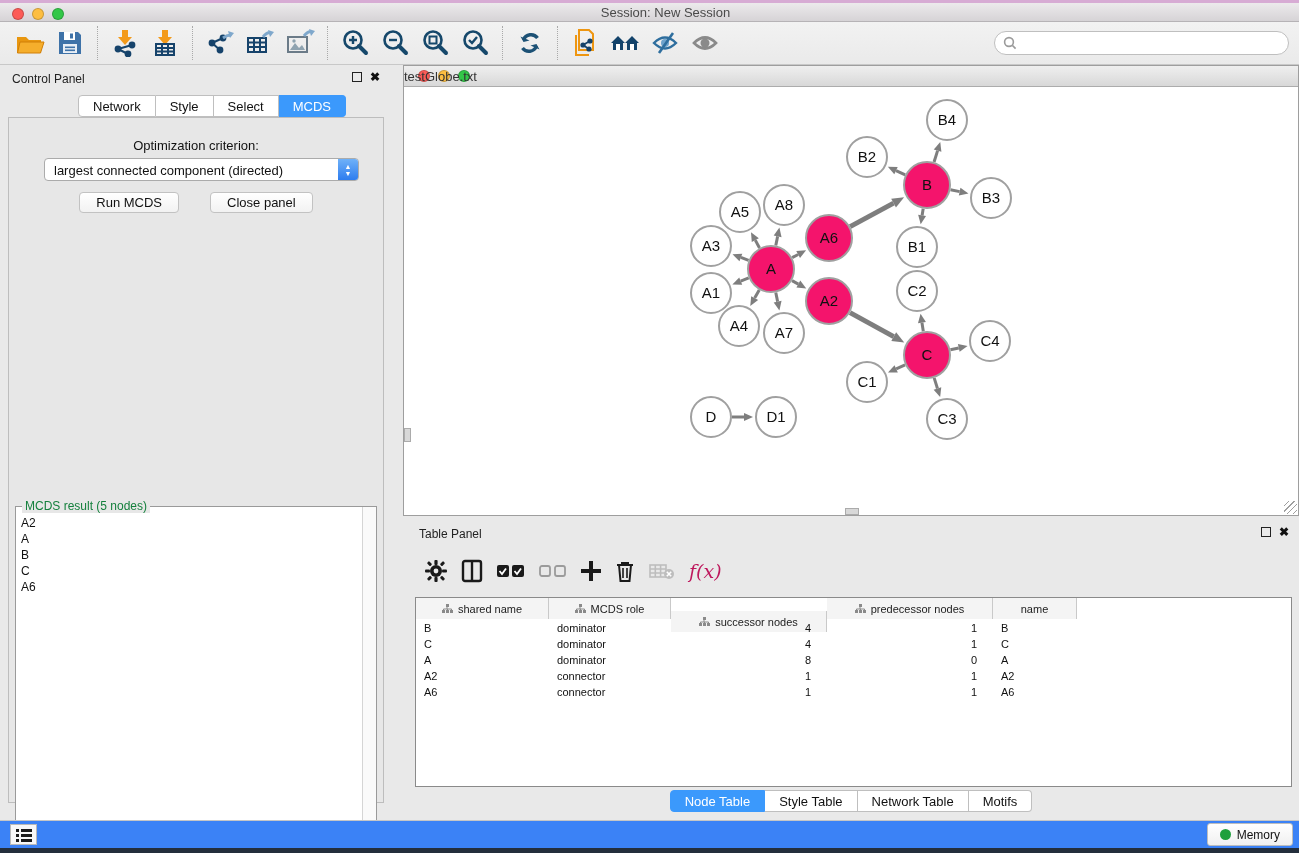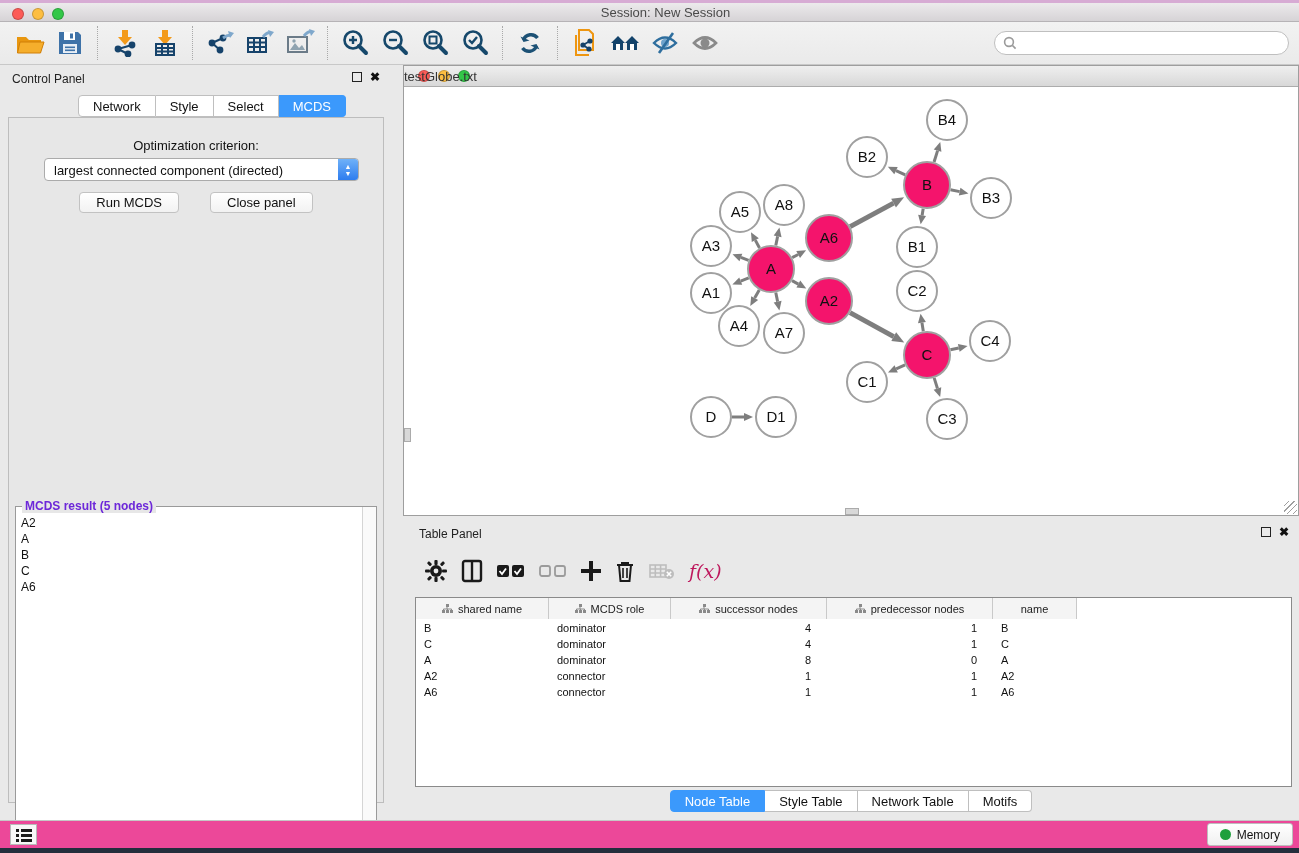--- a/index.html
+++ b/index.html
@@ -48,21 +48,21 @@
   .combo .val { position:absolute; left:9px; top:4px; font-size:13px; color:#111; white-space:nowrap; }
   .combo .stepper { position:absolute; right:0; top:0; width:20px; height:21px;
     background:linear-gradient(#6FB1F8,#2E7DEF); border-radius:0 3px 3px 0; color:#fff;
     display:flex; flex-direction:column; align-items:center; justify-content:center; font-size:7px; line-height:7px; }
   .btnrow { position:absolute; left:0; top:74px; width:100%; display:flex; justify-content:center; gap:31px; }
   .macbtn { height:21px; padding:0 16px; background:linear-gradient(#FFFFFF,#F2F2F2);
     border:1px solid #C2C2C2; border-radius:4px; font-size:13px; color:#111;
     font-family:"Liberation Sans",sans-serif; }
   .result-box { position:absolute; left:6px; top:388px; width:362px; height:342px;
     border:1px solid #9A9A9A; background:#fff; }
-  .result-legend { position:absolute; left:6px; top:-8px; background:#E7E7E7; padding:0 3px; font-size:12px; color:#6d28d9;font-weight:bold; }
+  .result-legend { position:absolute; left:6px; top:-8px; background:#E7E7E7; padding:0 3px; font-size:12px; color:#15803d; }
   .result-list { position:absolute; left:1px; top:8px; bottom:1px; right:15px; overflow:hidden; }
   .result-list div { font-size:12px; color:#111; line-height:16px; padding-left:4px; }
   .result-scroll { position:absolute; right:0; top:0; bottom:0; width:14px; background:#FAFAFA; border-left:1px solid #D5D5D5; }
 
   
   .net-window { position:absolute; left:403px; top:65px; width:896px; height:451px;
     border:1px solid #9E9E9E; background:#fff; }
   .net-titlebar { position:absolute; left:0; top:0; width:100%; height:21px;
     background:linear-gradient(#EFEFEF,#D8D8D8); border-bottom:1px solid #ACACAC; }
   .net-titlebar .lights { left:14px; top:4px; }
@@ -85,21 +85,21 @@
   .hcell { height:21px; background:#F4F4F4; border-right:1px solid #C9C9C9;
     display:flex; align-items:center; justify-content:center; gap:5px; font-size:11px; color:#222; }
   .hcell:last-child { border-right:1px solid #C9C9C9; }
   .trow { display:flex; height:16px; }
   .tcell { font-size:11px; color:#111; line-height:16px; white-space:nowrap; overflow:hidden; }
   .tp-tabs { position:absolute; left:0; right:0; top:270px; display:flex; justify-content:center; }
   .tp-tabs .tab { font-size:13px; }
 
   
   .statusbar { position:absolute; left:0; top:820px; width:1299px; height:28px;
-    background:#ec4899; border-top:1px solid #C6C6C6; }
+    background:#3b82f6; border-top:1px solid #C6C6C6; }
   .listbtn { position:absolute; left:10px; top:3px; width:27px; height:21px; background:#F7F7F7;
     border:1px solid #B9B9B9; display:flex; align-items:center; justify-content:center; }
   .membtn { position:absolute; right:6px; top:2px; height:23px; background:linear-gradient(#FFFFFF,#F0F0F0);
     border:1px solid #BDBDBD; border-radius:3px; display:flex; align-items:center; gap:6px; padding:0 12px; }
   .memdot { width:11px; height:11px; border-radius:50%; background:#1EA03C; }
   .membtn span { font-size:12px; color:#111; }
   .desktop-strip-bottom { position:absolute; left:0; top:848px; width:1299px; height:5px; background:#232E3C; }
 
   svg { display:block; }
 </style>
@@ -493,21 +493,21 @@
               <g fill="#8A8A8A">
                 <rect x="4" y="0" width="3" height="3"></rect>
                 <rect x="0" y="6" width="3" height="3"></rect>
                 <rect x="4" y="6" width="3" height="3"></rect>
                 <rect x="8" y="6" width="3" height="3"></rect>
                 <path d="M5 3 v2 M1.5 5 h8 M1.5 5 v1 M9.5 5 v1 M5.5 5 v1" stroke="#8A8A8A" stroke-width="1" fill="none"></path>
               </g>
             </svg>
             <span>MCDS role</span>
           </div>
-          <div class="hcell" style="width: 156px;">
+          <div class="hcell" style="width: 156px; margin-top: 13px;">
             <svg width="11" height="10" style="flex:none">
               <g fill="#8A8A8A">
                 <rect x="4" y="0" width="3" height="3"></rect>
                 <rect x="0" y="6" width="3" height="3"></rect>
                 <rect x="4" y="6" width="3" height="3"></rect>
                 <rect x="8" y="6" width="3" height="3"></rect>
                 <path d="M5 3 v2 M1.5 5 h8 M1.5 5 v1 M9.5 5 v1 M5.5 5 v1" stroke="#8A8A8A" stroke-width="1" fill="none"></path>
               </g>
             </svg>
             <span>successor nodes</span>

